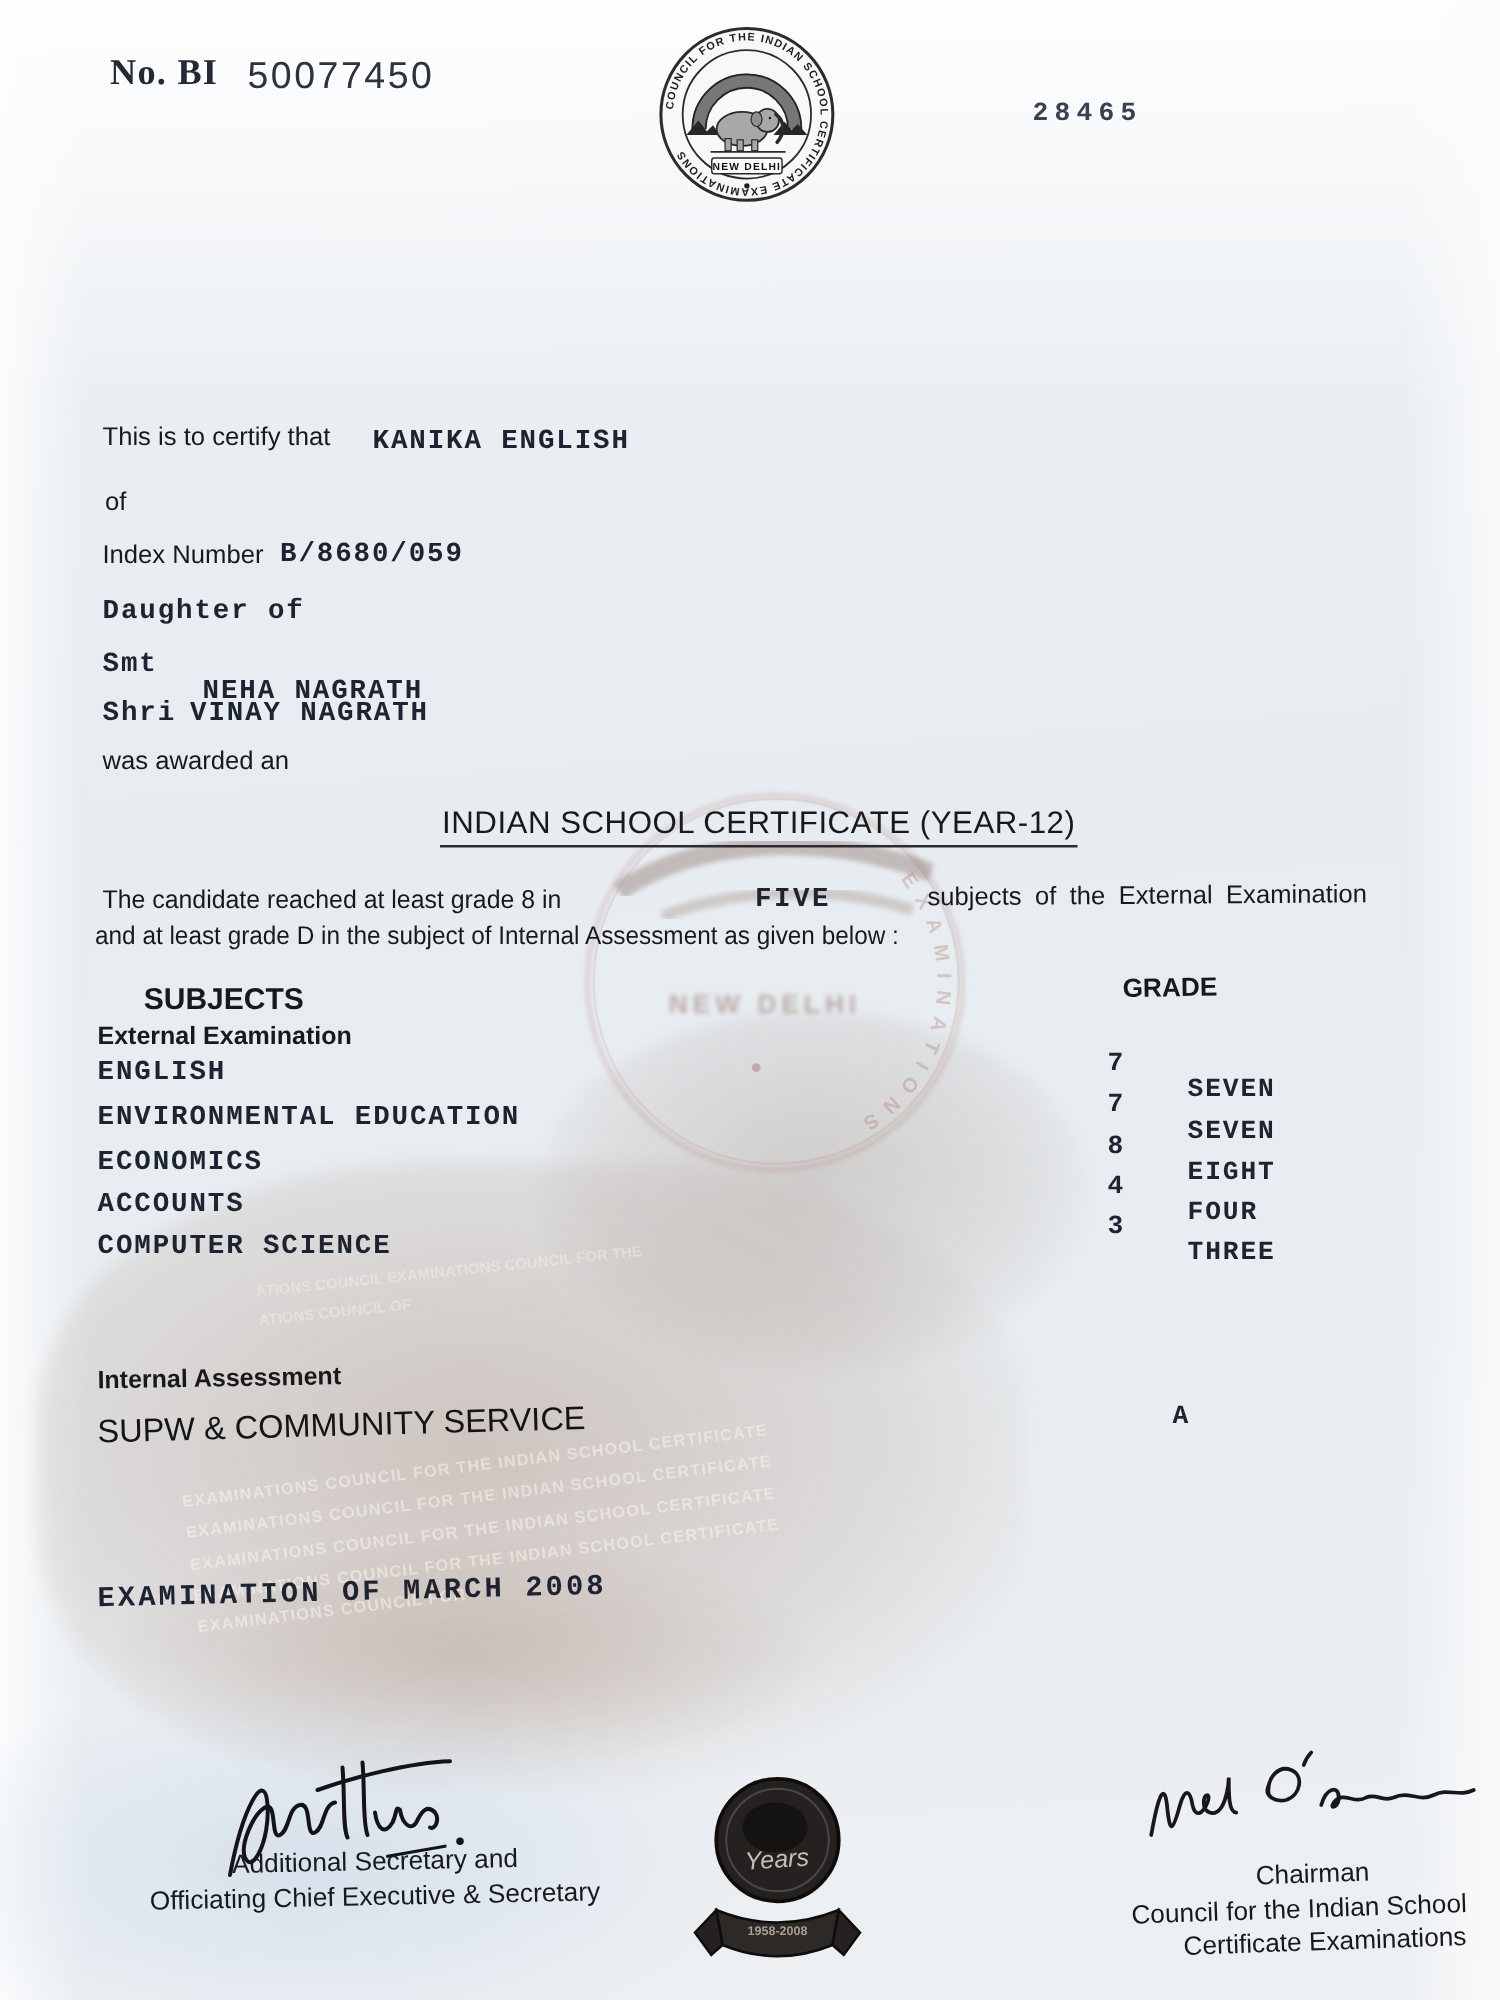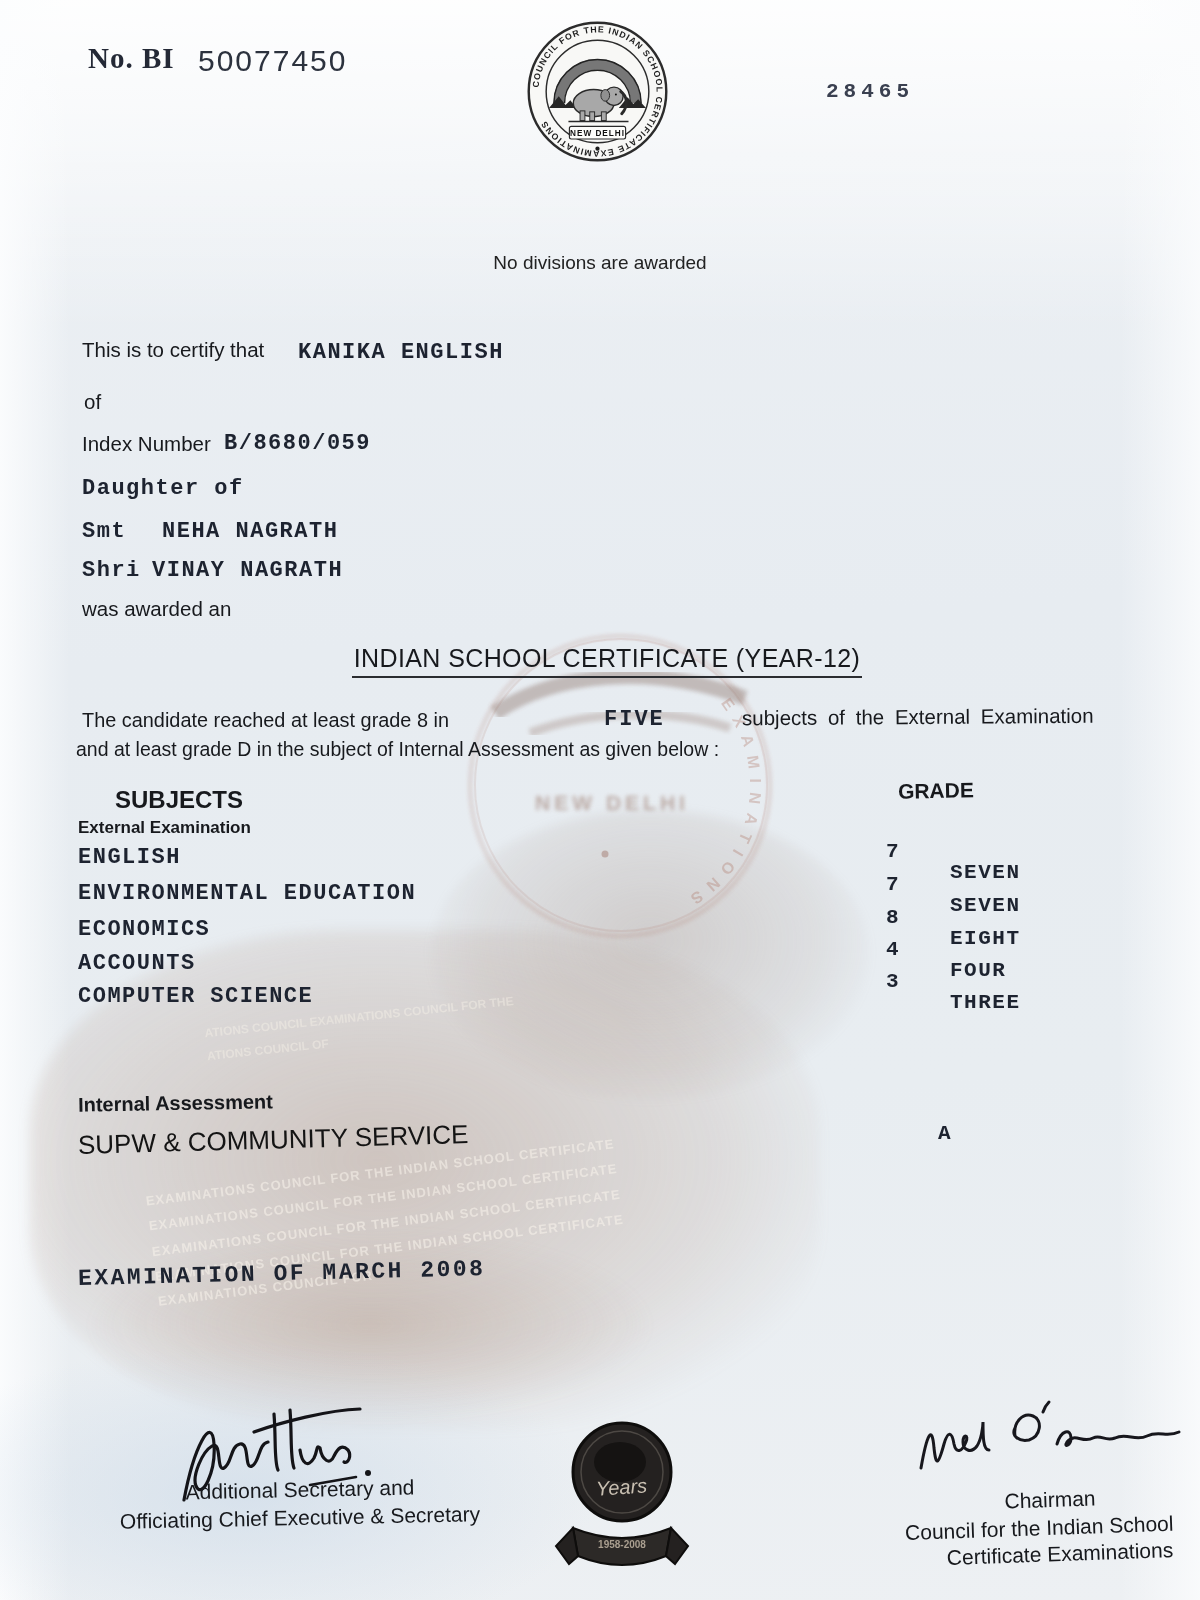--- a/index.html
+++ b/index.html
@@ -41,33 +41,33 @@
      border-bottom:3px solid #1d1f24;padding:0 4px 2px 4px;}
   .pass-sub{left:0;top:252px;width:1200px;text-align:center;font-size:19px;color:#222;}
   .l-certify{left:82px;top:338px;font-size:20.5px;}
   .v-name{left:298px;top:340px;font-size:22px;letter-spacing:1.5px;}
   .l-of{left:84px;top:390px;font-size:20.5px;}
   .v-school{left:127px;top:388px;font-size:22px;letter-spacing:1.5px;}
   .l-index{left:82px;top:432px;font-size:20.5px;}
   .v-index{left:224px;top:431px;font-size:22px;letter-spacing:1.5px;}
   .l-daughter{left:82px;top:476px;font-size:22px;letter-spacing:1.5px;}
   .l-smt{left:82px;top:519px;font-size:22px;letter-spacing:1.5px;}
-  .v-mother{left:162px;top:519px;font-size:22px;letter-spacing:1.5px;text-align:center;}
+  .v-mother{left:162px;top:540px;font-size:22px;letter-spacing:1.5px;text-align:center;}
   .l-shri{left:82px;top:558px;font-size:22px;letter-spacing:1.5px;}
   .v-father{left:152px;top:558px;font-size:22px;letter-spacing:1.5px;}
   .l-awarded{left:82px;top:597px;font-size:20.5px;}
   .award-title{left:0;top:644px;width:1214px;text-align:center;}
   .award-title span{display:inline-block;font-size:25px;letter-spacing:.4px;
      border-bottom:2.5px solid #2a2c30;padding:0 2px 3px 2px;color:#17191d;}
   .st-1a{left:82px;top:708px;font-size:20.5px;transform:scaleX(.97);transform-origin:left;}
   .st-five{left:604px;top:707px;font-size:22px;letter-spacing:2px;}
   .st-1b{left:742px;top:705px;font-size:20.5px;word-spacing:5px;transform:rotate(-.4deg);}
   .st-2{left:76px;top:737px;font-size:20.5px;transform:scaleX(.95);transform-origin:left;}
   .h-subjects{left:115px;top:786px;font-size:24px;font-weight:bold;}
-  .h-external{left:78px;top:818px;font-size:17px;font-weight:bold;}
+  .h-external{left:78px;top:818px;font-size:20px;font-weight:bold;}
   .h-grade{left:898px;top:779px;font-size:21px;font-weight:bold;transform:rotate(-1deg);}
   .subj{font-size:22px;letter-spacing:1.5px;left:78px;}
   .subj0{top:845px}.subj1{top:881px}.subj2{top:917px}.subj3{top:951px}.subj4{top:984px}
   .grnum{left:886px;font-size:21px;letter-spacing:1px;}
   .grword{left:950px;font-size:21px;letter-spacing:1.5px;margin-top:21px;}
   .gr0{top:840px}.gr1{top:873px}.gr2{top:906px}.gr3{top:938px}.gr4{top:970px}
   .h-internal{left:78px;top:1092px;font-size:20px;font-weight:bold;transform:rotate(-1deg);}
   .v-supw{left:78px;top:1130px;font-size:26px;transform:rotate(-1.6deg);transform-origin:left;color:#141414;}
   .v-supw-grade{left:938px;top:1122px;font-size:21px;letter-spacing:1px;}
   .v-exam{left:78px;top:1266px;font-size:23px;letter-spacing:2.5px;transform:rotate(-1.4deg);transform-origin:left;}
@@ -149,21 +149,20 @@
       <ellipse cx="88" cy="84" rx="4.5" ry="6" fill="#909090" stroke="#2a2a2a" stroke-width="1"></ellipse>
       <circle cx="99" cy="83" r="1" fill="#111"></circle>
       <line x1="50" y1="111" x2="112" y2="111" stroke="#2a2a2a" stroke-width="1.5"></line>
     </g>
 
     <rect x="51" y="116" width="58" height="13" rx="2" fill="#fdfdfb" stroke="#2a2a2a" stroke-width="1.2"></rect>
     <text x="80" y="126" text-anchor="middle" font-size="8.5" font-weight="bold" letter-spacing="1" fill="#111">NEW DELHI</text>
     <circle cx="80" cy="139" r="2.2" fill="#1c1c1c"></circle>
   </svg>
 
-  <div class="abs pass-sub print">No divisions are awarded</div>
 
   <span class="abs print l-certify">This is to certify that</span>
   <span class="abs mono v-name">KANIKA ENGLISH</span>
   <span class="abs print l-of">of</span>
   <span class="abs print l-index">Index Number</span>
   <span class="abs mono v-index">B/8680/059</span>
   <span class="abs mono l-daughter">Daughter of</span>
   <span class="abs mono l-smt">Smt</span>
   <span class="abs mono v-mother">NEHA NAGRATH</span>
   <span class="abs mono l-shri">Shri</span>

